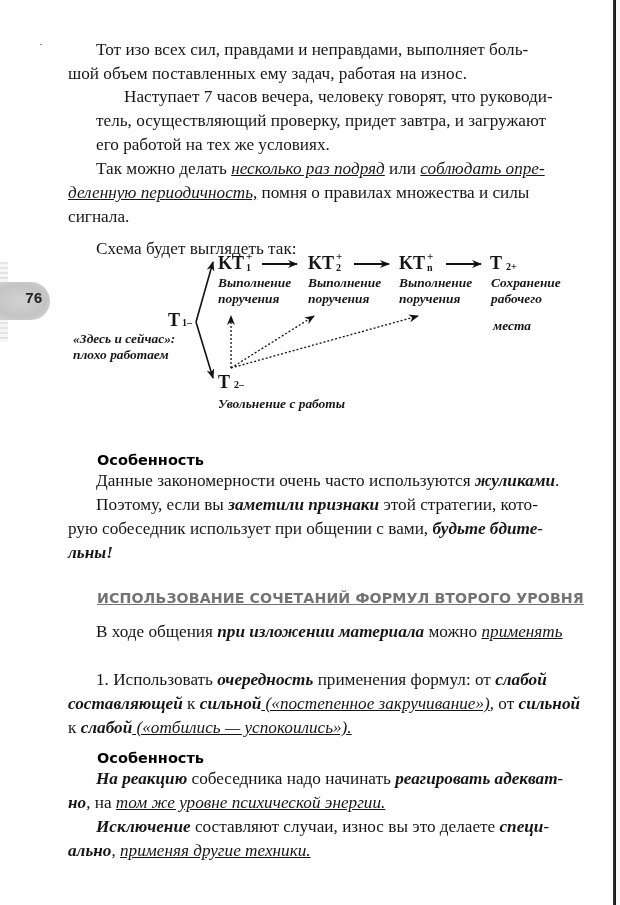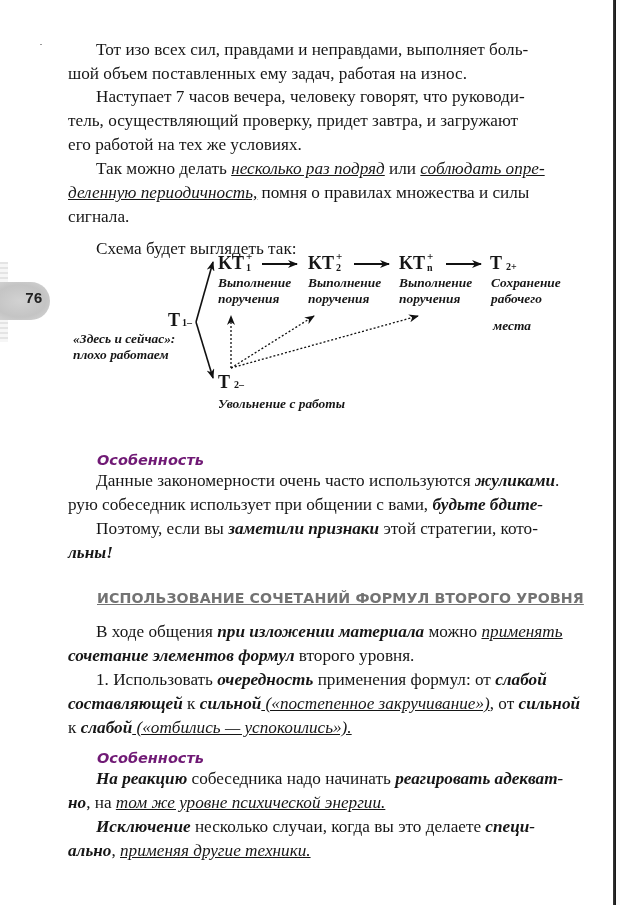--- a/index.html
+++ b/index.html
@@ -33,21 +33,21 @@
       position: absolute; left: 68px; width: 508px; font-size: 17.2px; line-height: 24px;
       text-align: justify; margin: 0;
     }
     .para .line { display: block; white-space: nowrap; }
     .indent { padding-left: 28px; }
     .it { font-style: italic; text-decoration: underline; }
     .bi { font-style: italic; font-weight: bold; }
 
     .heading-sans {
       position: absolute; font-family: "DejaVu Sans", sans-serif; font-weight: bold;
-      font-style: italic; font-size: 14.5px; color: #701a75;
+      font-size: 14.5px; color: #000000;
     }
     .section-title {
       position: absolute; left: 97px; top: 590px; font-family: "DejaVu Sans", sans-serif;
       font-weight: bold; font-size: 14.2px; letter-spacing: 0.1px; color: #737373; white-space: nowrap; text-decoration: underline;
     }
 
     
     .diagram { position: absolute; left: 0; top: 248px; width: 620px; height: 170px; }
     .dnode { position: absolute; font-weight: bold; font-size: 18px; white-space: nowrap; }
     .supsub { display: inline-block; position: relative; width: 10px; height: 18px; vertical-align: top; }
@@ -69,21 +69,21 @@
 
 <div class="thumb-tab-speckle"></div>
 <div class="thumb-tab"></div>
 <div class="page-number">76</div>
 
 <p class="para" style="top:38px;">
   <span class="line indent">Тот изо всех сил, правдами и неправдами, выполняет боль-</span>
   <span class="line">шой объем поставленных ему задач, работая на износ.</span>
 </p>
 
-<p class="para" style="top:85px;">
+<p class="para" style="top:85px;margin-left:28px;">
   <span class="line indent">Наступает 7 часов вечера, человеку говорят, что руководи-</span>
   <span class="line">тель, осуществляющий проверку, придет завтра, и загружают</span>
   <span class="line">его работой на тех же условиях.</span>
 </p>
 
 <p class="para" style="top:157px;">
   <span class="line indent"><span>Так можно делать </span><span class="it">несколько раз подряд</span><span> или </span><span class="it">соблюдать опре-</span></span>
   <span class="line"><span class="it">деленную периодичность,</span><span> помня о правилах множества и силы</span></span>
   <span class="line">сигнала.</span>
 </p>
@@ -157,35 +157,34 @@
     <span>T</span><span class="supsub" style="width:18px;"><span class="s-dn" style="top:7px; left:4px;">2–</span></span>
   </div>
   <div class="dlabel" style="left:218px; top:148px;">
     <span>Увольнение с работы</span>
   </div>
 </div>
 
 <div class="heading-sans" style="left:97px; top:452px;">Особенность</div>
 <p class="para" style="top:469px;">
   <span class="line indent"><span>Данные закономерности очень часто используются </span><span class="bi">жуликами</span><span>.</span></span>
+  <span class="line indent"><span>Поэтому, если вы </span><span class="bi">заметили признаки</span><span> этой стратегии, кото-</span></span>
   <span class="line"><span>рую собеседник использует при общении с вами, </span><span class="bi">будьте бдите-</span></span>
-  <span class="line indent"><span>Поэтому, если вы </span><span class="bi">заметили признаки</span><span> этой стратегии, кото-</span></span>
   <span class="line bi">льны!</span>
 </p>
 
 <div class="section-title">ИСПОЛЬЗОВАНИЕ СОЧЕТАНИЙ ФОРМУЛ ВТОРОГО УРОВНЯ</div>
 <p class="para" style="top:620px;">
   <span class="line indent"><span>В ходе общения </span><span class="bi">при изложении материала</span><span> можно </span><span class="it">применять</span></span>
-  <span class="line"><span class="bi">сочетание элементов формул</span><span> второго уровня.</span></span>
 </p>
 <p class="para" style="top:668px;">
   <span class="line indent"><span>1. Использовать </span><span class="bi">очередность</span><span> применения формул: от </span><span class="bi">слабой</span></span>
   <span class="line"><span class="bi">составляющей</span><span> к </span><span class="bi">сильной</span><span class="it"> («постепенное закручивание»)</span><span>, от </span><span class="bi">сильной</span></span>
   <span class="line"><span>к </span><span class="bi">слабой</span><span class="it"> («отбились — успокоились»).</span></span>
 </p>
 
 <div class="heading-sans" style="left:97px; top:750px;">Особенность</div>
 <p class="para" style="top:767px;">
   <span class="line indent"><span class="bi">На реакцию</span><span> собеседника надо начинать </span><span class="bi">реагировать адекват-</span></span>
   <span class="line"><span class="bi">но</span><span>, на </span><span class="it">том же уровне психической энергии.</span></span>
-  <span class="line indent"><span class="bi">Исключение</span><span> несколько случаи, когда вы это делаете </span><span class="bi">специ-</span></span>
+  <span class="line indent"><span class="bi">Исключение</span><span> составляют случаи, износ вы это делаете </span><span class="bi">специ-</span></span>
   <span class="line"><span class="bi">ально</span><span>, </span><span class="it">применяя другие техники.</span></span>
 </p>
 
 </body></html>

